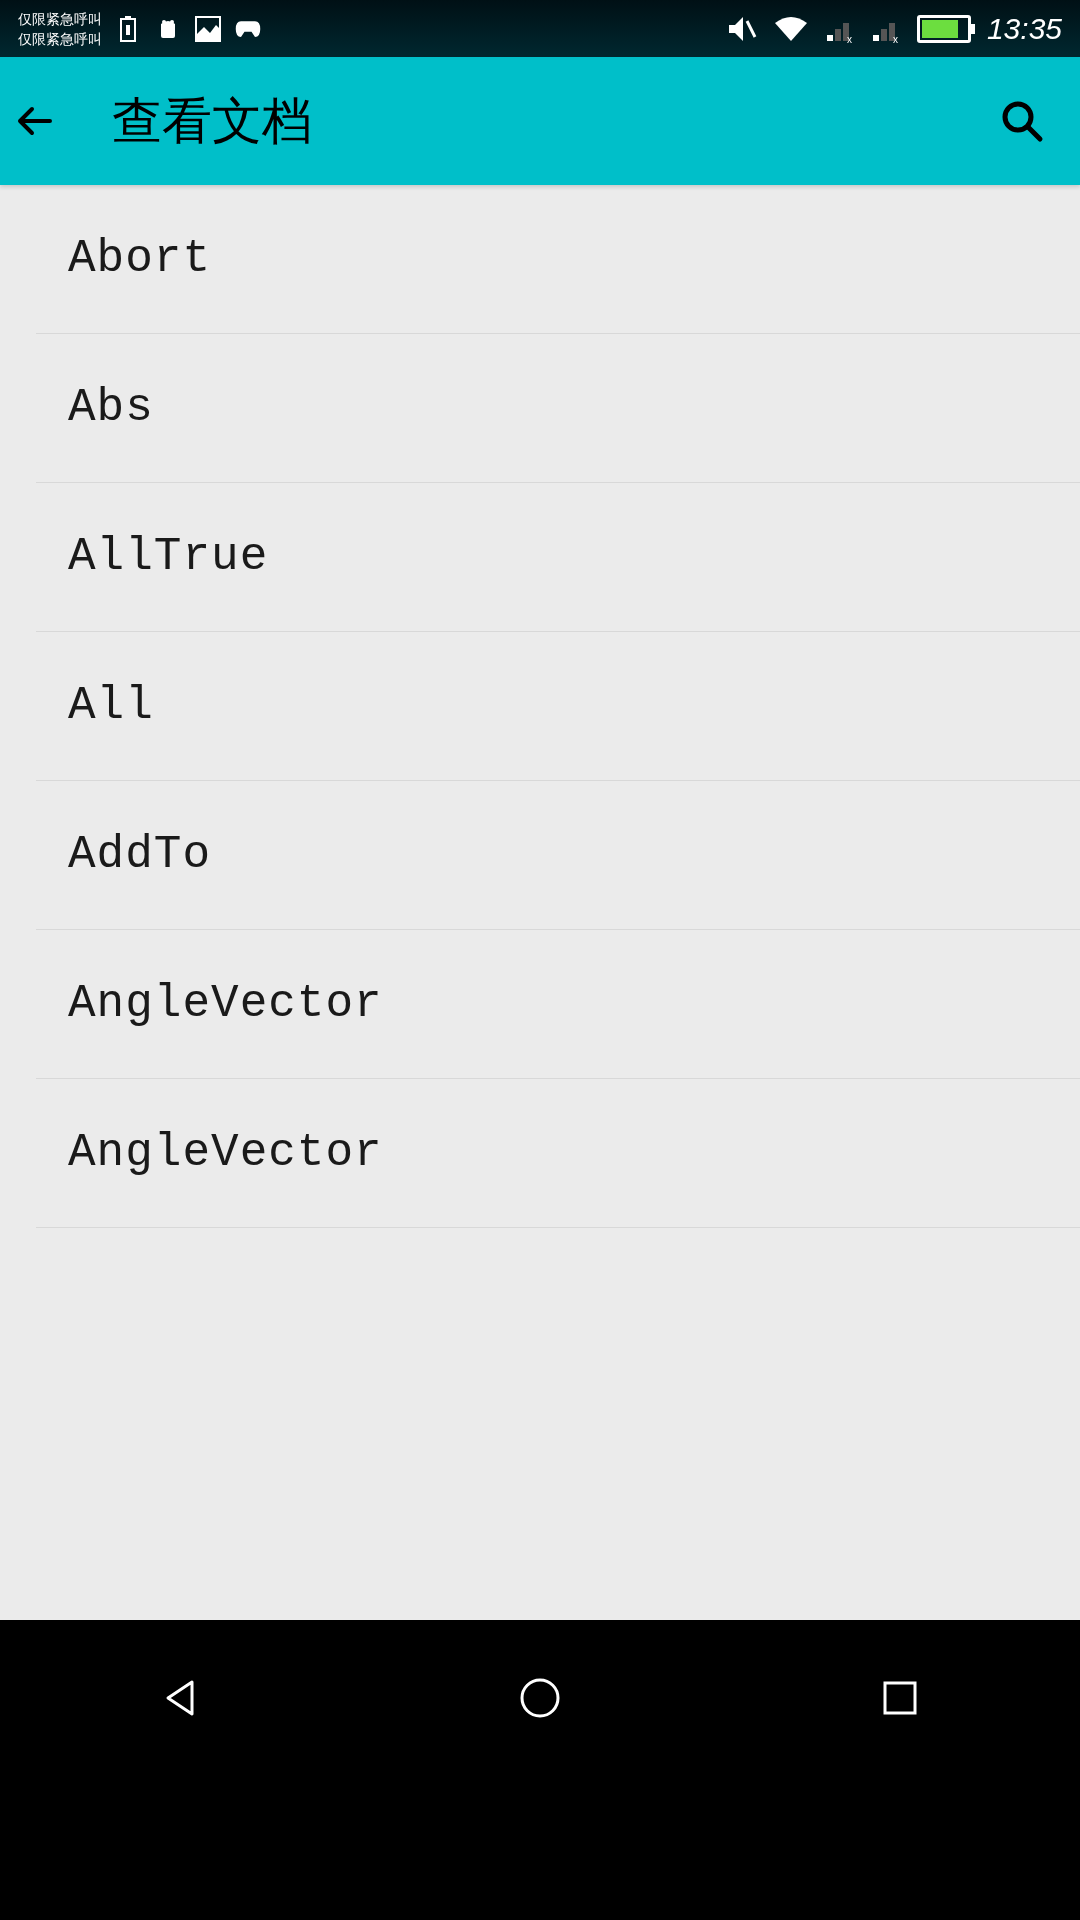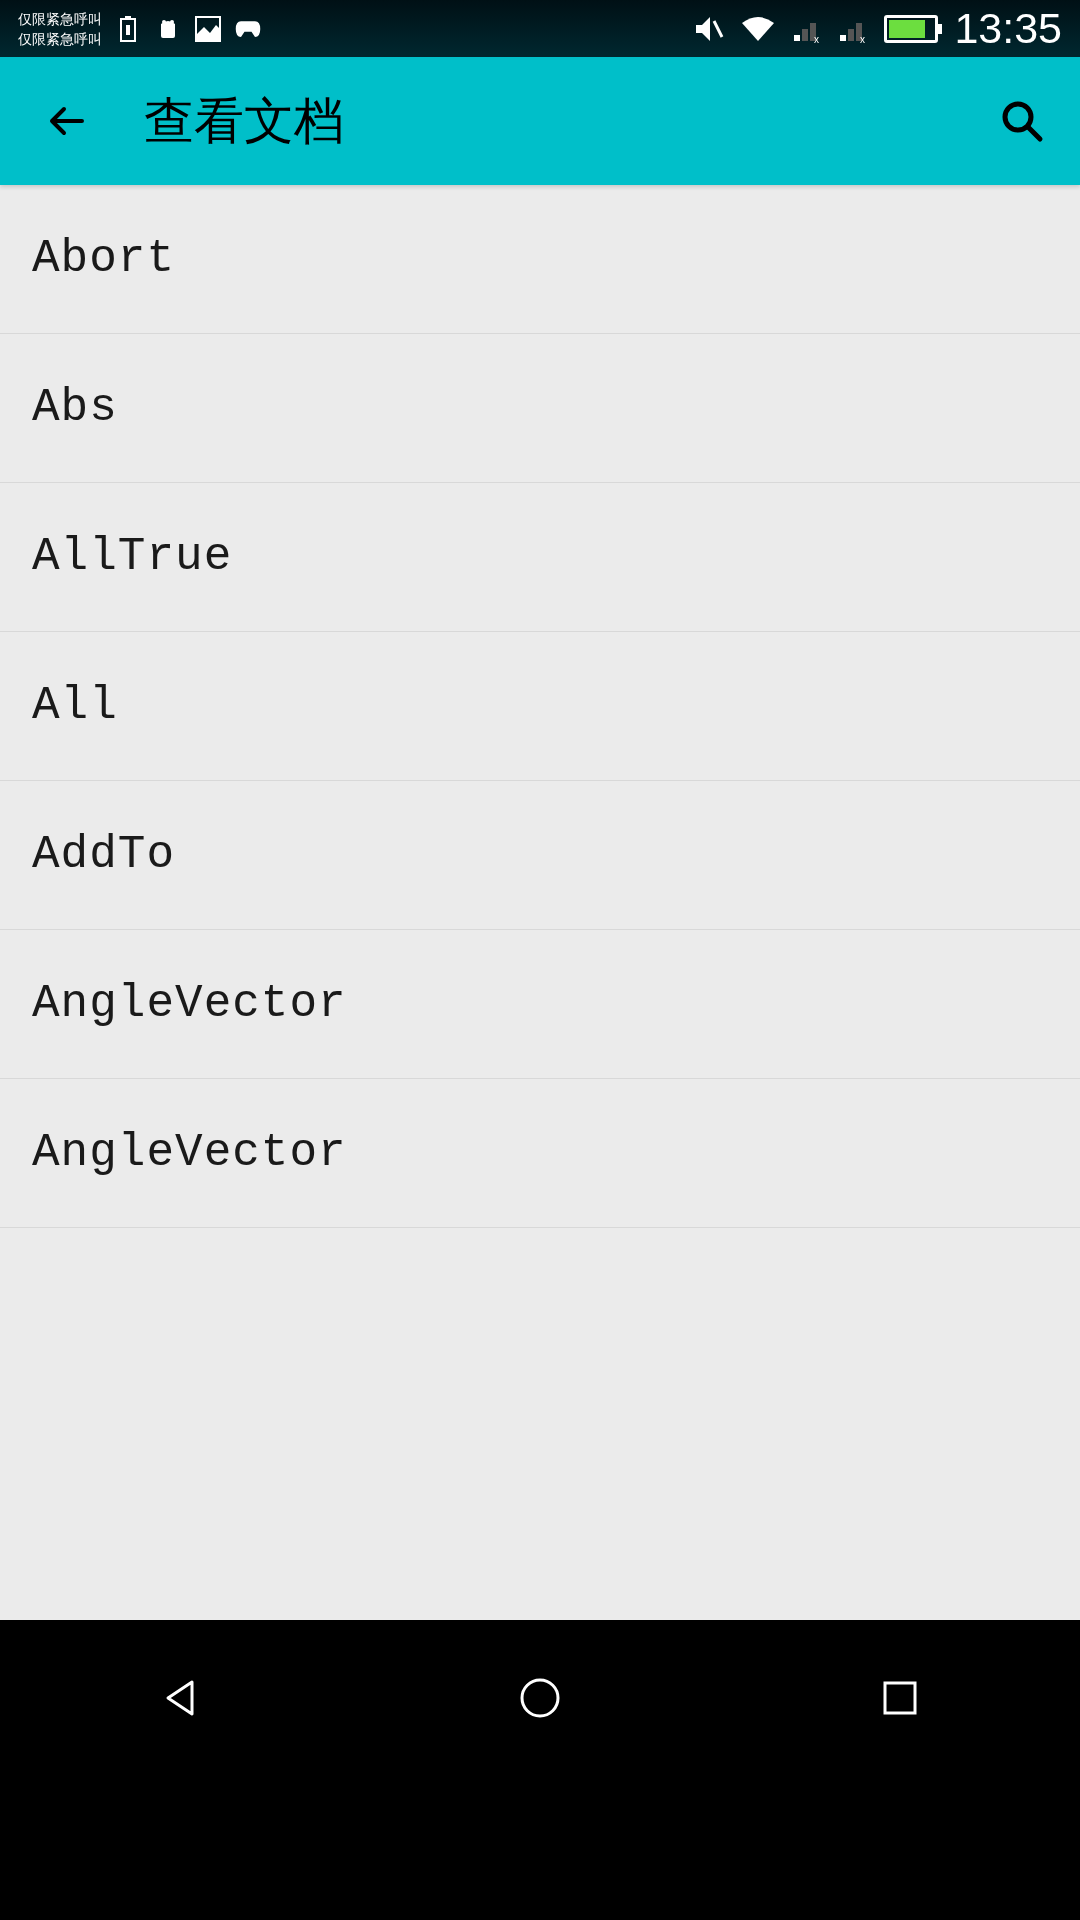--- a/index.html
+++ b/index.html
@@ -63,29 +63,30 @@
     }
     .battery-fill {
       position: absolute;
       left: 2px;
       top: 2px;
       bottom: 2px;
       width: 75%;
       background: #6cde3f;
     }
     .clock {
-      font-size: 43px;
+      font-size: 30px;
       font-weight: 300;
+      font-style: italic;
     }
     .app-bar {
       height: 128px;
       background: #00bfc9;
       display: flex;
       align-items: center;
-      padding: 0 36px;
+      padding: 0 4px;
       position: relative;
       box-shadow: 0 2px 4px rgba(0,0,0,0.15);
     }
     .back-button {
       width: 60px;
       height: 60px;
       display: flex;
       align-items: center;
       justify-content: center;
       cursor: pointer;
@@ -113,20 +114,21 @@
     }
     .list-item {
       padding: 48px 32px;
       border-bottom: 1px solid #d8d8d8;
       font-family: 'Courier New', Consolas, Monaco, monospace;
       font-size: 46px;
       font-weight: 500;
       color: #1a1a1a;
       cursor: pointer;
       letter-spacing: 1px;
+      margin-left: 36px;
     }
     .nav-bar {
       height: 155px;
       background: #000;
       display: flex;
       justify-content: space-around;
       align-items: center;
     }
     .nav-button {
       width: 100px;

